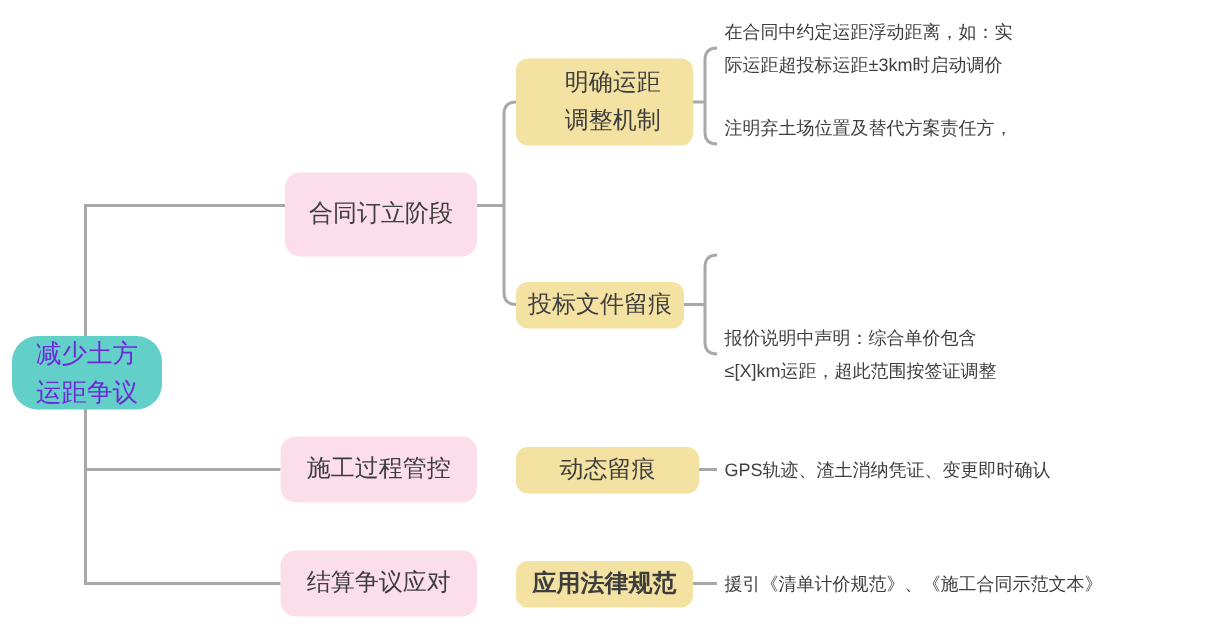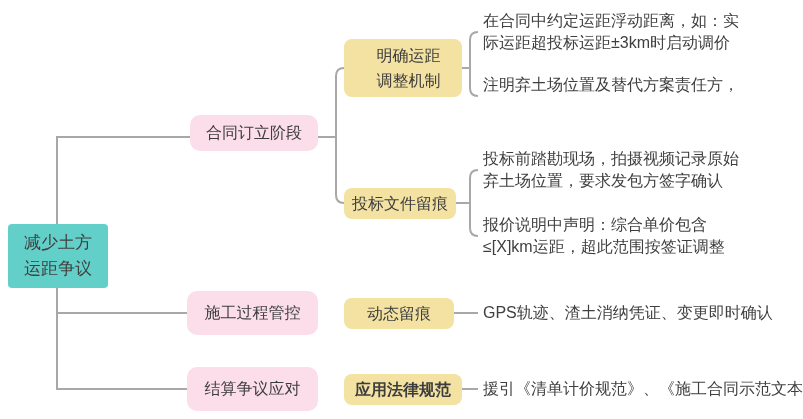--- a/index.html
+++ b/index.html
@@ -27,52 +27,52 @@
     align-items: center;
     justify-content: center;
     box-sizing: border-box;
     text-align: center;
     color: #3d3d3d;
     cursor: pointer;
   }
   .node span { display: block; }
   .node-root {
     left: 8px; top: 224px;
-    width: 100px; height: 64px;
+    width: 100px; height: 49px;
     background: #63cfc9;
-    border-radius: 4px;
-    color: #404040;
+    border-radius: 17px;
+    color: #6d28d9;
     font-size: 17px;
     line-height: 26px;
   }
   .node-branch {
     background: #fbdeea;
     border-radius: 10px;
     font-size: 16px;
     line-height: 22px;
   }
-  .node-branch.b1 { left: 190px; top: 115px; width: 128px; height: 36px; }
+  .node-branch.b1 { left: 190px; top: 115px; width: 128px; height: 56px; }
   .node-branch.b2 { left: 187px; top: 291px; width: 131px; height: 44px; }
   .node-branch.b3 { left: 187px; top: 367px; width: 131px; height: 44px; }
   .node-sub {
     background: #f3e2a2;
     border-radius: 8px;
     font-size: 16px;
     line-height: 25px;
   }
   .node-sub.s1 { left: 344px; top: 39px;  width: 118px; height: 58px; padding-left: 11px; }
   .node-sub.s2 { left: 344px; top: 188px; width: 112px; height: 31px; }
-  .node-sub.s3 { left: 344px; top: 298px; width: 110px; height: 31px; }
+  .node-sub.s3 { left: 344px; top: 298px; width: 122px; height: 31px; }
   .node-sub.s4 { left: 344px; top: 374px; width: 118px; height: 31px; font-weight: bold; }
   .leaf {
     position: absolute;
     left: 483px;
     width: 318px;
     color: #3f3f3f;
-    font-size: 16px;
+    font-size: 12px;
     line-height: 22px;
     cursor: pointer;
   }
   .leaf span { display: block; white-space: nowrap; }
   .leaf.l1 { top: 10px; }
   .leaf.l2 { top: 74px; }
   .leaf.l3 { top: 148px; }
   .leaf.l4 { top: 214px; }
   .leaf.l5 { top: 302px; }
   .leaf.l6 { top: 378px; }
@@ -126,24 +126,20 @@
     <span>应用法律规范</span>
   </div>
 
   <div class="leaf l1">
     <span>在合同中约定运距浮动距离，如：实</span>
     <span>际运距超投标运距±3km时启动调价</span>
   </div>
   <div class="leaf l2">
     <span>注明弃土场位置及替代方案责任方，</span>
   </div>
-  <div class="leaf l3">
-    <span>投标前踏勘现场，拍摄视频记录原始</span>
-    <span>弃土场位置，要求发包方签字确认</span>
-  </div>
   <div class="leaf l4">
     <span>报价说明中声明：综合单价包含</span>
     <span>≤[X]km运距，超此范围按签证调整</span>
   </div>
   <div class="leaf l5">
     <span>GPS轨迹、渣土消纳凭证、变更即时确认</span>
   </div>
   <div class="leaf l6">
     <span>援引《清单计价规范》、《施工合同示范文本》</span>
   </div>

